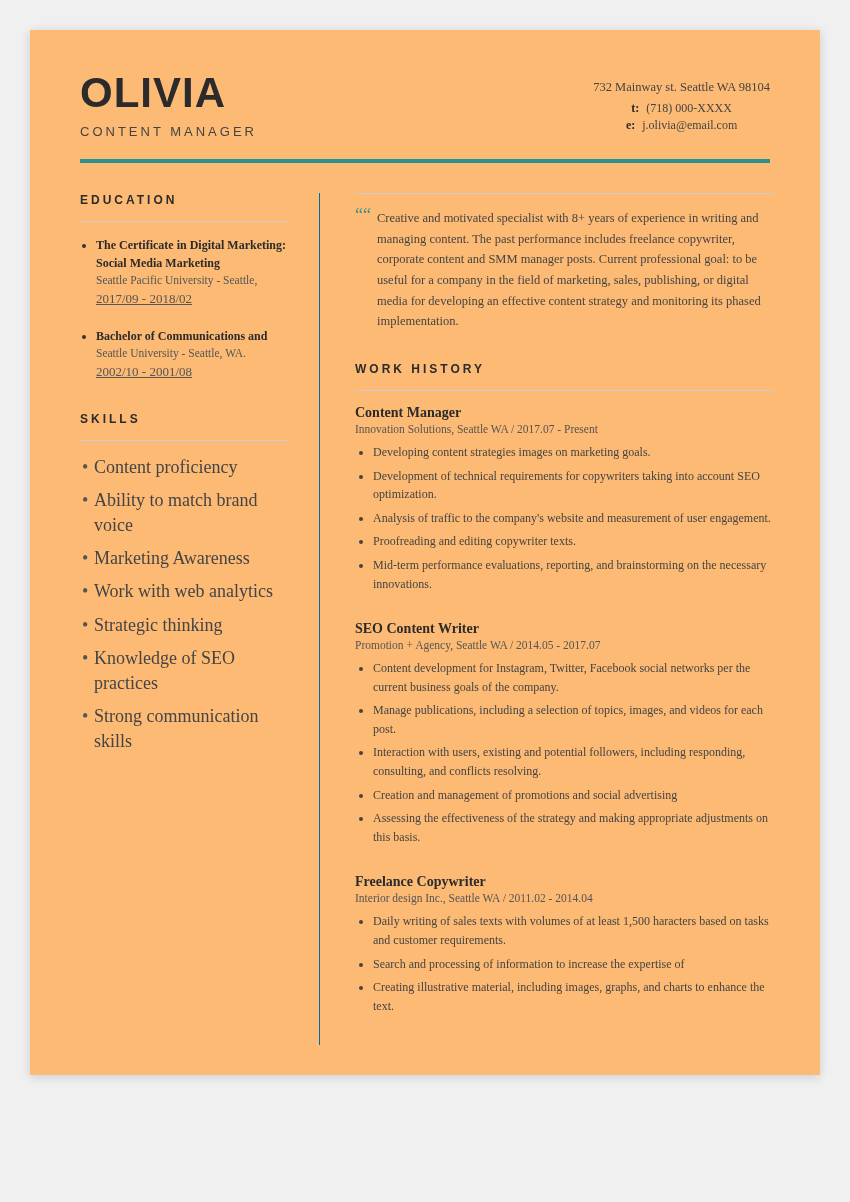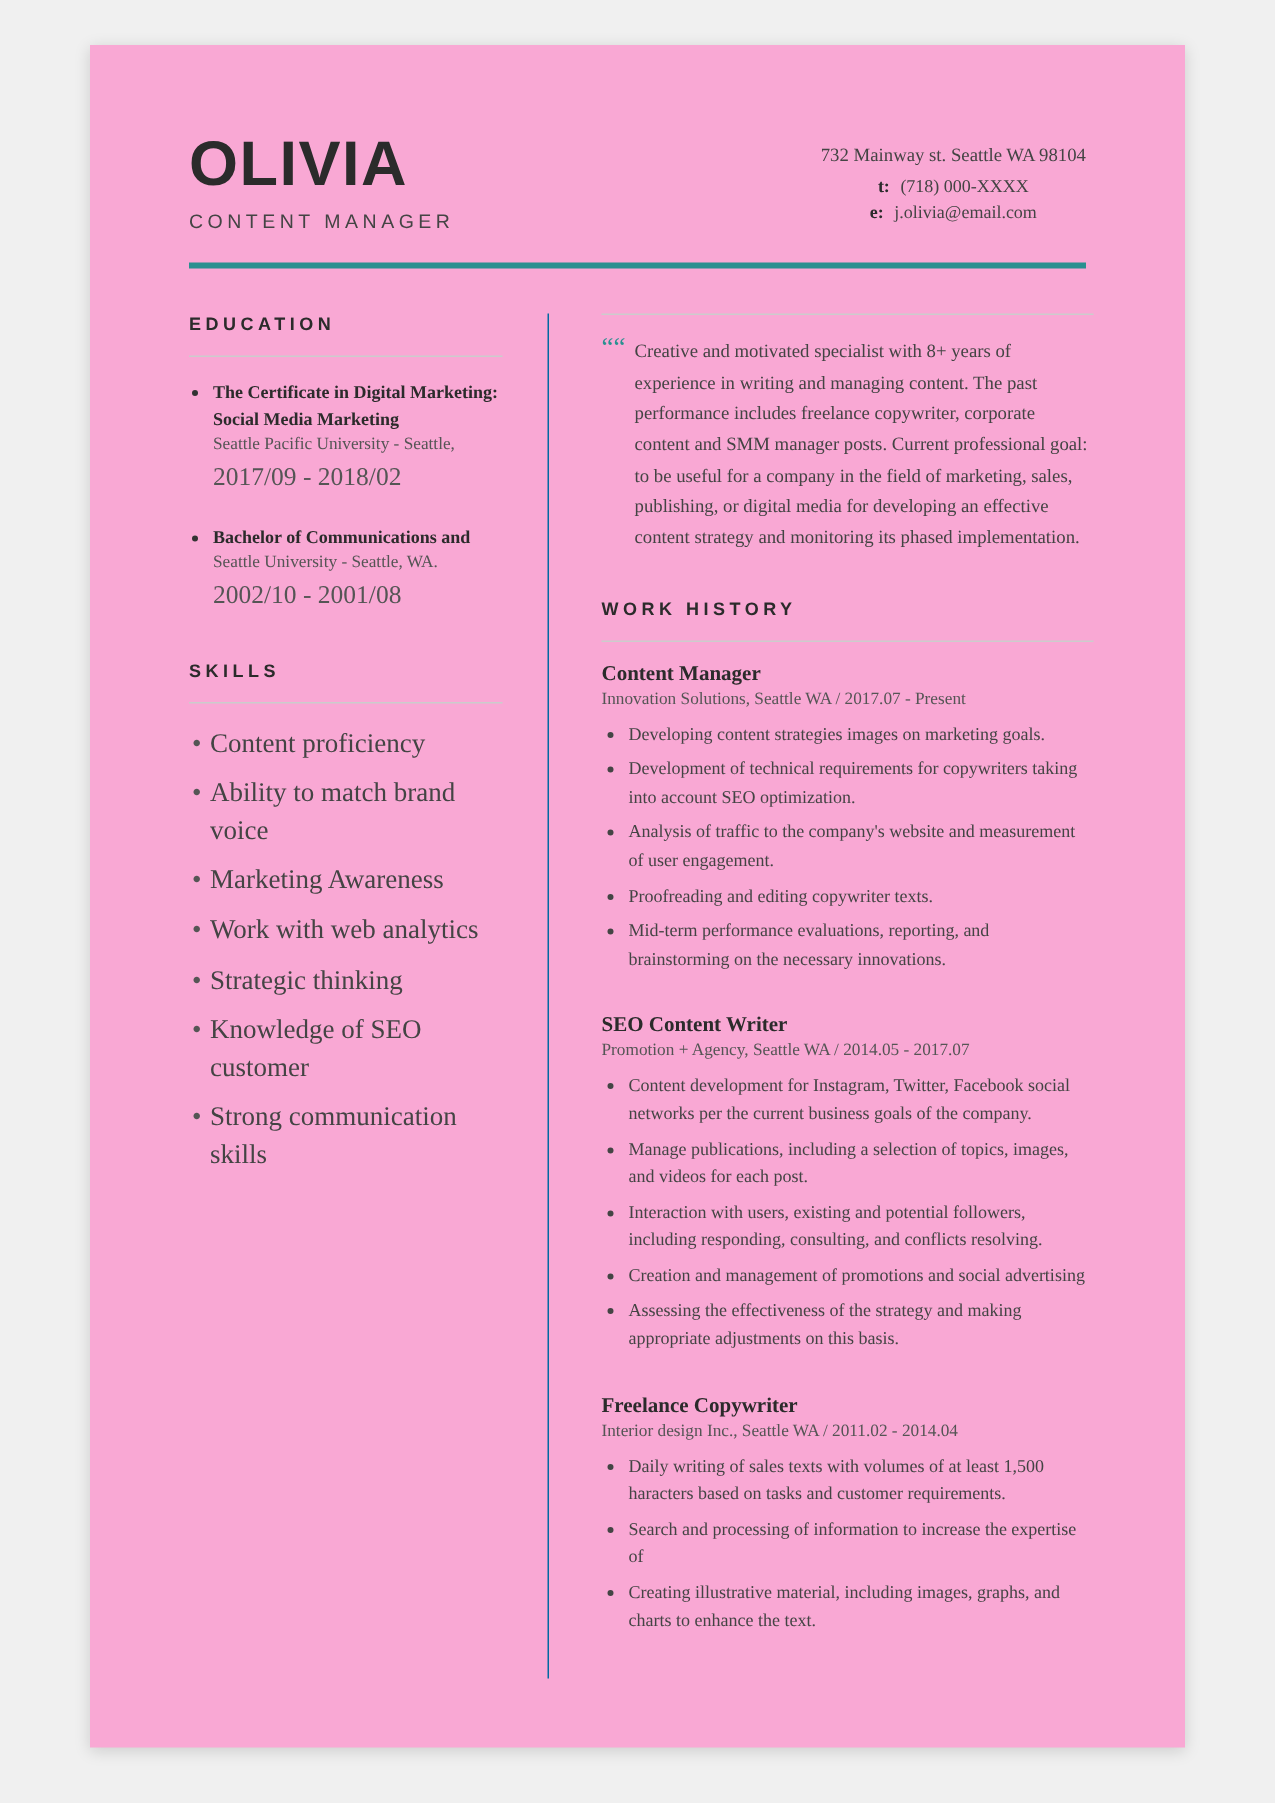--- a/index.html
+++ b/index.html
@@ -5,23 +5,23 @@
     * { margin: 0; padding: 0; box-sizing: border-box; }
     body {
       font-family: 'Georgia', serif;
       background: #f0f0f0;
       display: flex;
       justify-content: center;
       align-items: flex-start;
       padding: 30px 0;
     }
     .resume {
-      width: 730px;
-      background: #f9a8d4;
-      padding: 16px;
+      width: 790px;
+      background: #fdba74;
+      padding: 0;
       box-shadow: 0 2px 10px rgba(0,0,0,0.15);
     }
     .header {
       padding: 40px 50px 20px 50px;
       display: flex;
       justify-content: space-between;
       align-items: flex-start;
     }
     .header-left {}
     .name {
@@ -108,22 +108,23 @@
     .edu-degree {
       font-weight: 700;
       font-size: 12px;
       color: #2b2b2b;
     }
     .edu-school {
       font-size: 11.5px;
       color: #555;
     }
     .edu-date {
-      font-size: 17px;
+      font-size: 13px;
       color: #555;
+      text-decoration: underline;
     }
     
     .skills-list {
       list-style: none;
       padding-left: 0;
     }
     .skills-list li {
       font-size: 18px;
       color: #444;
       margin-bottom: 8px;
@@ -236,21 +237,21 @@
 
       <div class="section">
         <div class="section-title">SKILLS</div>
         <div class="section-divider"></div>
         <ul class="skills-list">
           <li>Content proficiency</li>
           <li>Ability to match brand voice</li>
           <li>Marketing Awareness</li>
           <li>Work with web analytics</li>
           <li>Strategic thinking</li>
-          <li>Knowledge of SEO customer</li>
+          <li>Knowledge of SEO practices</li>
           <li>Strong communication skills</li>
         </ul>
       </div>
     </div>
 
     <div class="right-col">
 
       <div class="section">
         <div class="wh-divider"></div>
         <div class="profile-text">Creative and motivated specialist with 8+ years of experience in writing and managing content. The past performance includes freelance copywriter, corporate content and SMM manager posts. Current professional goal: to be useful for a company in the field of marketing, sales, publishing, or digital media for developing an effective content strategy and monitoring its phased implementation.</div>

